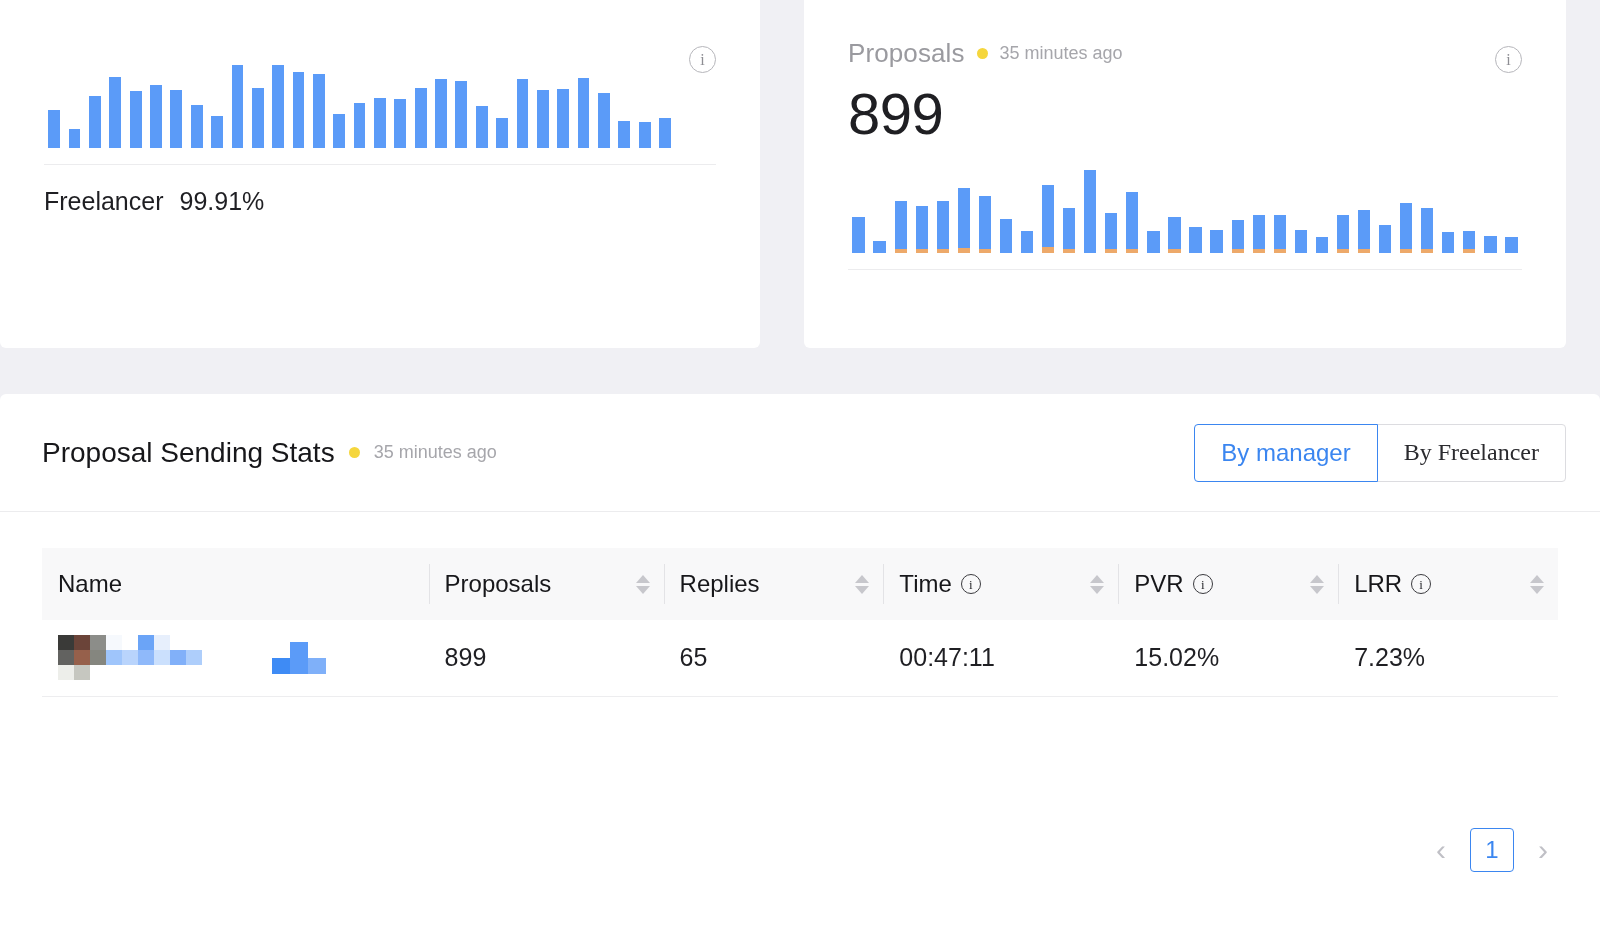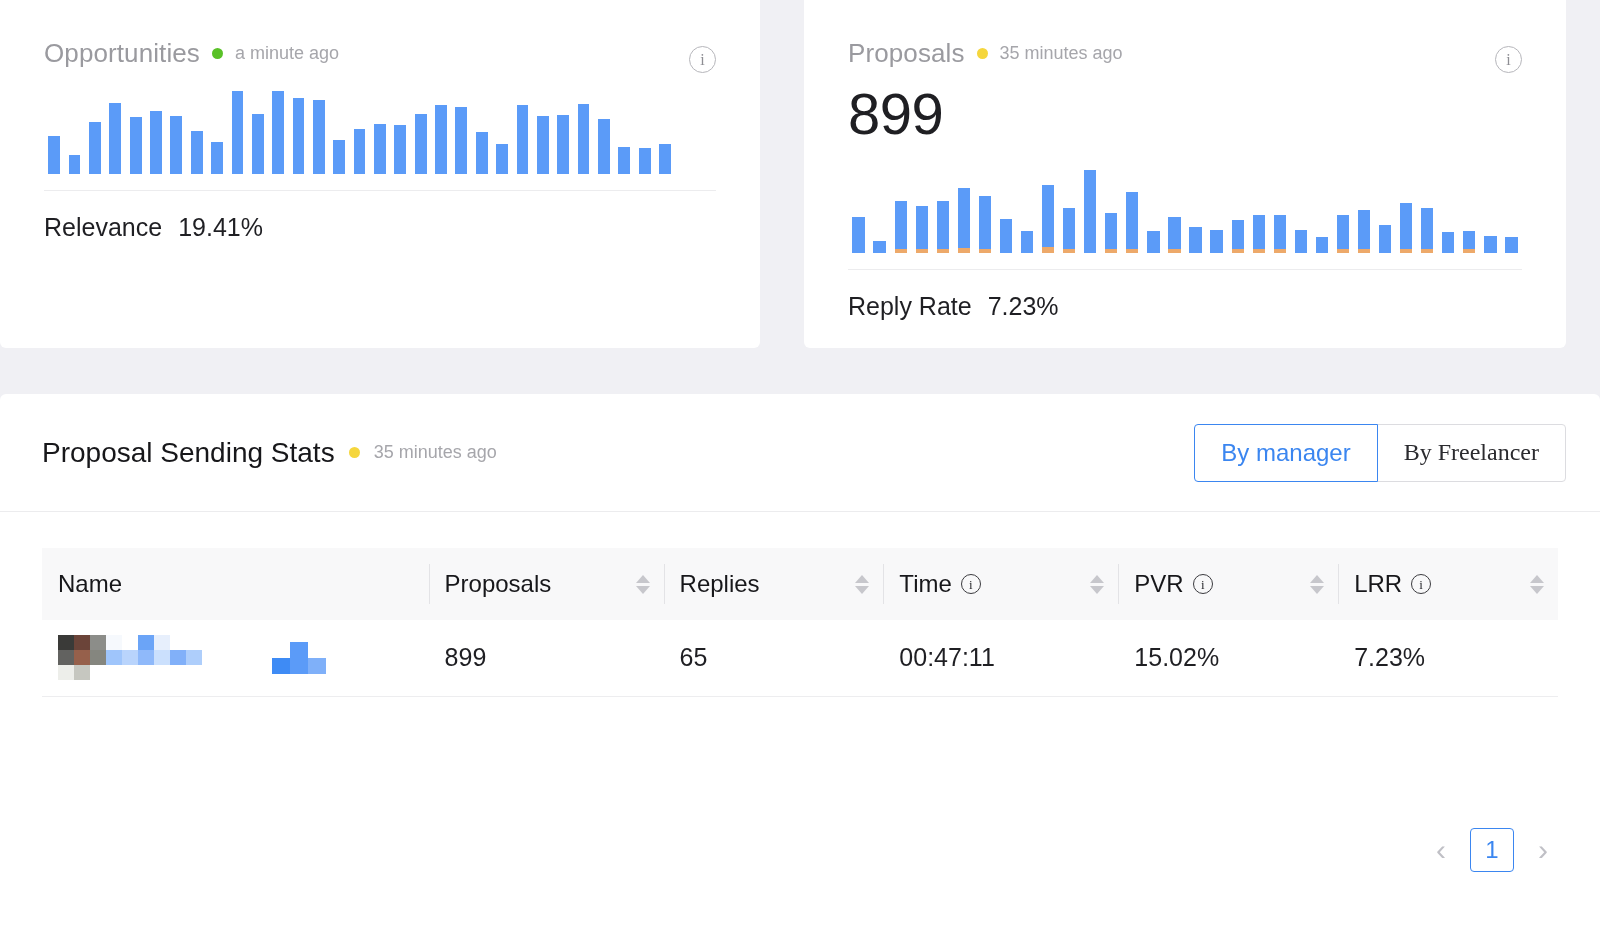--- a/index.html
+++ b/index.html
@@ -145,25 +145,20 @@
 </head>
 <body>
 
 <div class="page">
 
   <div class="top-strip"></div>
 
   <div class="kpi-row">
 
     <div class="kpi-card left">
-      <div class="kpi-head">
-        <span class="kpi-title">Opportunities</span>
-        <span class="dot" id="dot0" style="background: rgb(89, 193, 39);"></span>
-        <span class="kpi-ago">a minute ago</span>
-      </div>
       <div class="info-icon">i</div>
       <div class="spark" id="spark0">
           <div class="bar-slot">
             <div class="bar" style="height: 44%;">
               <div class="seg-top" style="background: rgb(91, 155, 248); flex: 44 0 0px;"></div>
             </div>
           </div>
           <div class="bar-slot">
             <div class="bar" style="height: 22%;">
               <div class="seg-top" style="background: rgb(91, 155, 248); flex: 22 0 0px;"></div>
@@ -316,22 +311,22 @@
           </div>
           <div class="bar-slot">
             <div class="bar" style="height: 0%;"></div>
           </div>
           <div class="bar-slot">
             <div class="bar" style="height: 0%;"></div>
           </div>
         </div>
       <div class="kpi-sep"></div>
       <div class="kpi-foot">
-        <span>Relevance</span>
-        <span class="val">19.41%</span>
+        <span>Freelancer</span>
+        <span class="val">99.91%</span>
       </div>
     </div>
 
     <div class="kpi-card right">
       <div class="kpi-head">
         <span class="kpi-title">Proposals</span>
         <span class="dot" id="dot1" style="background: rgb(245, 214, 61);"></span>
         <span class="kpi-ago">35 minutes ago</span>
       </div>
       <div class="info-icon">i</div>
@@ -510,24 +505,20 @@
               <div class="seg-top" style="background: rgb(91, 155, 248); flex: 20 0 0px;"></div>
             </div>
           </div>
           <div class="bar-slot">
             <div class="bar" style="height: 18%;">
               <div class="seg-top" style="background: rgb(91, 155, 248); flex: 18 0 0px;"></div>
             </div>
           </div>
         </div>
       <div class="kpi-sep"></div>
-      <div class="kpi-foot">
-        <span>Reply Rate</span>
-        <span class="val">7.23%</span>
-      </div>
     </div>
   </div>
 
   <div class="panel">
 
     <div class="panel-head">
       <div class="panel-title-wrap">
         <span class="panel-title">Proposal Sending Stats</span>
         <span class="dot" id="dot2" style="background: rgb(245, 214, 61);"></span>
         <span class="panel-ago">35 minutes ago</span>

